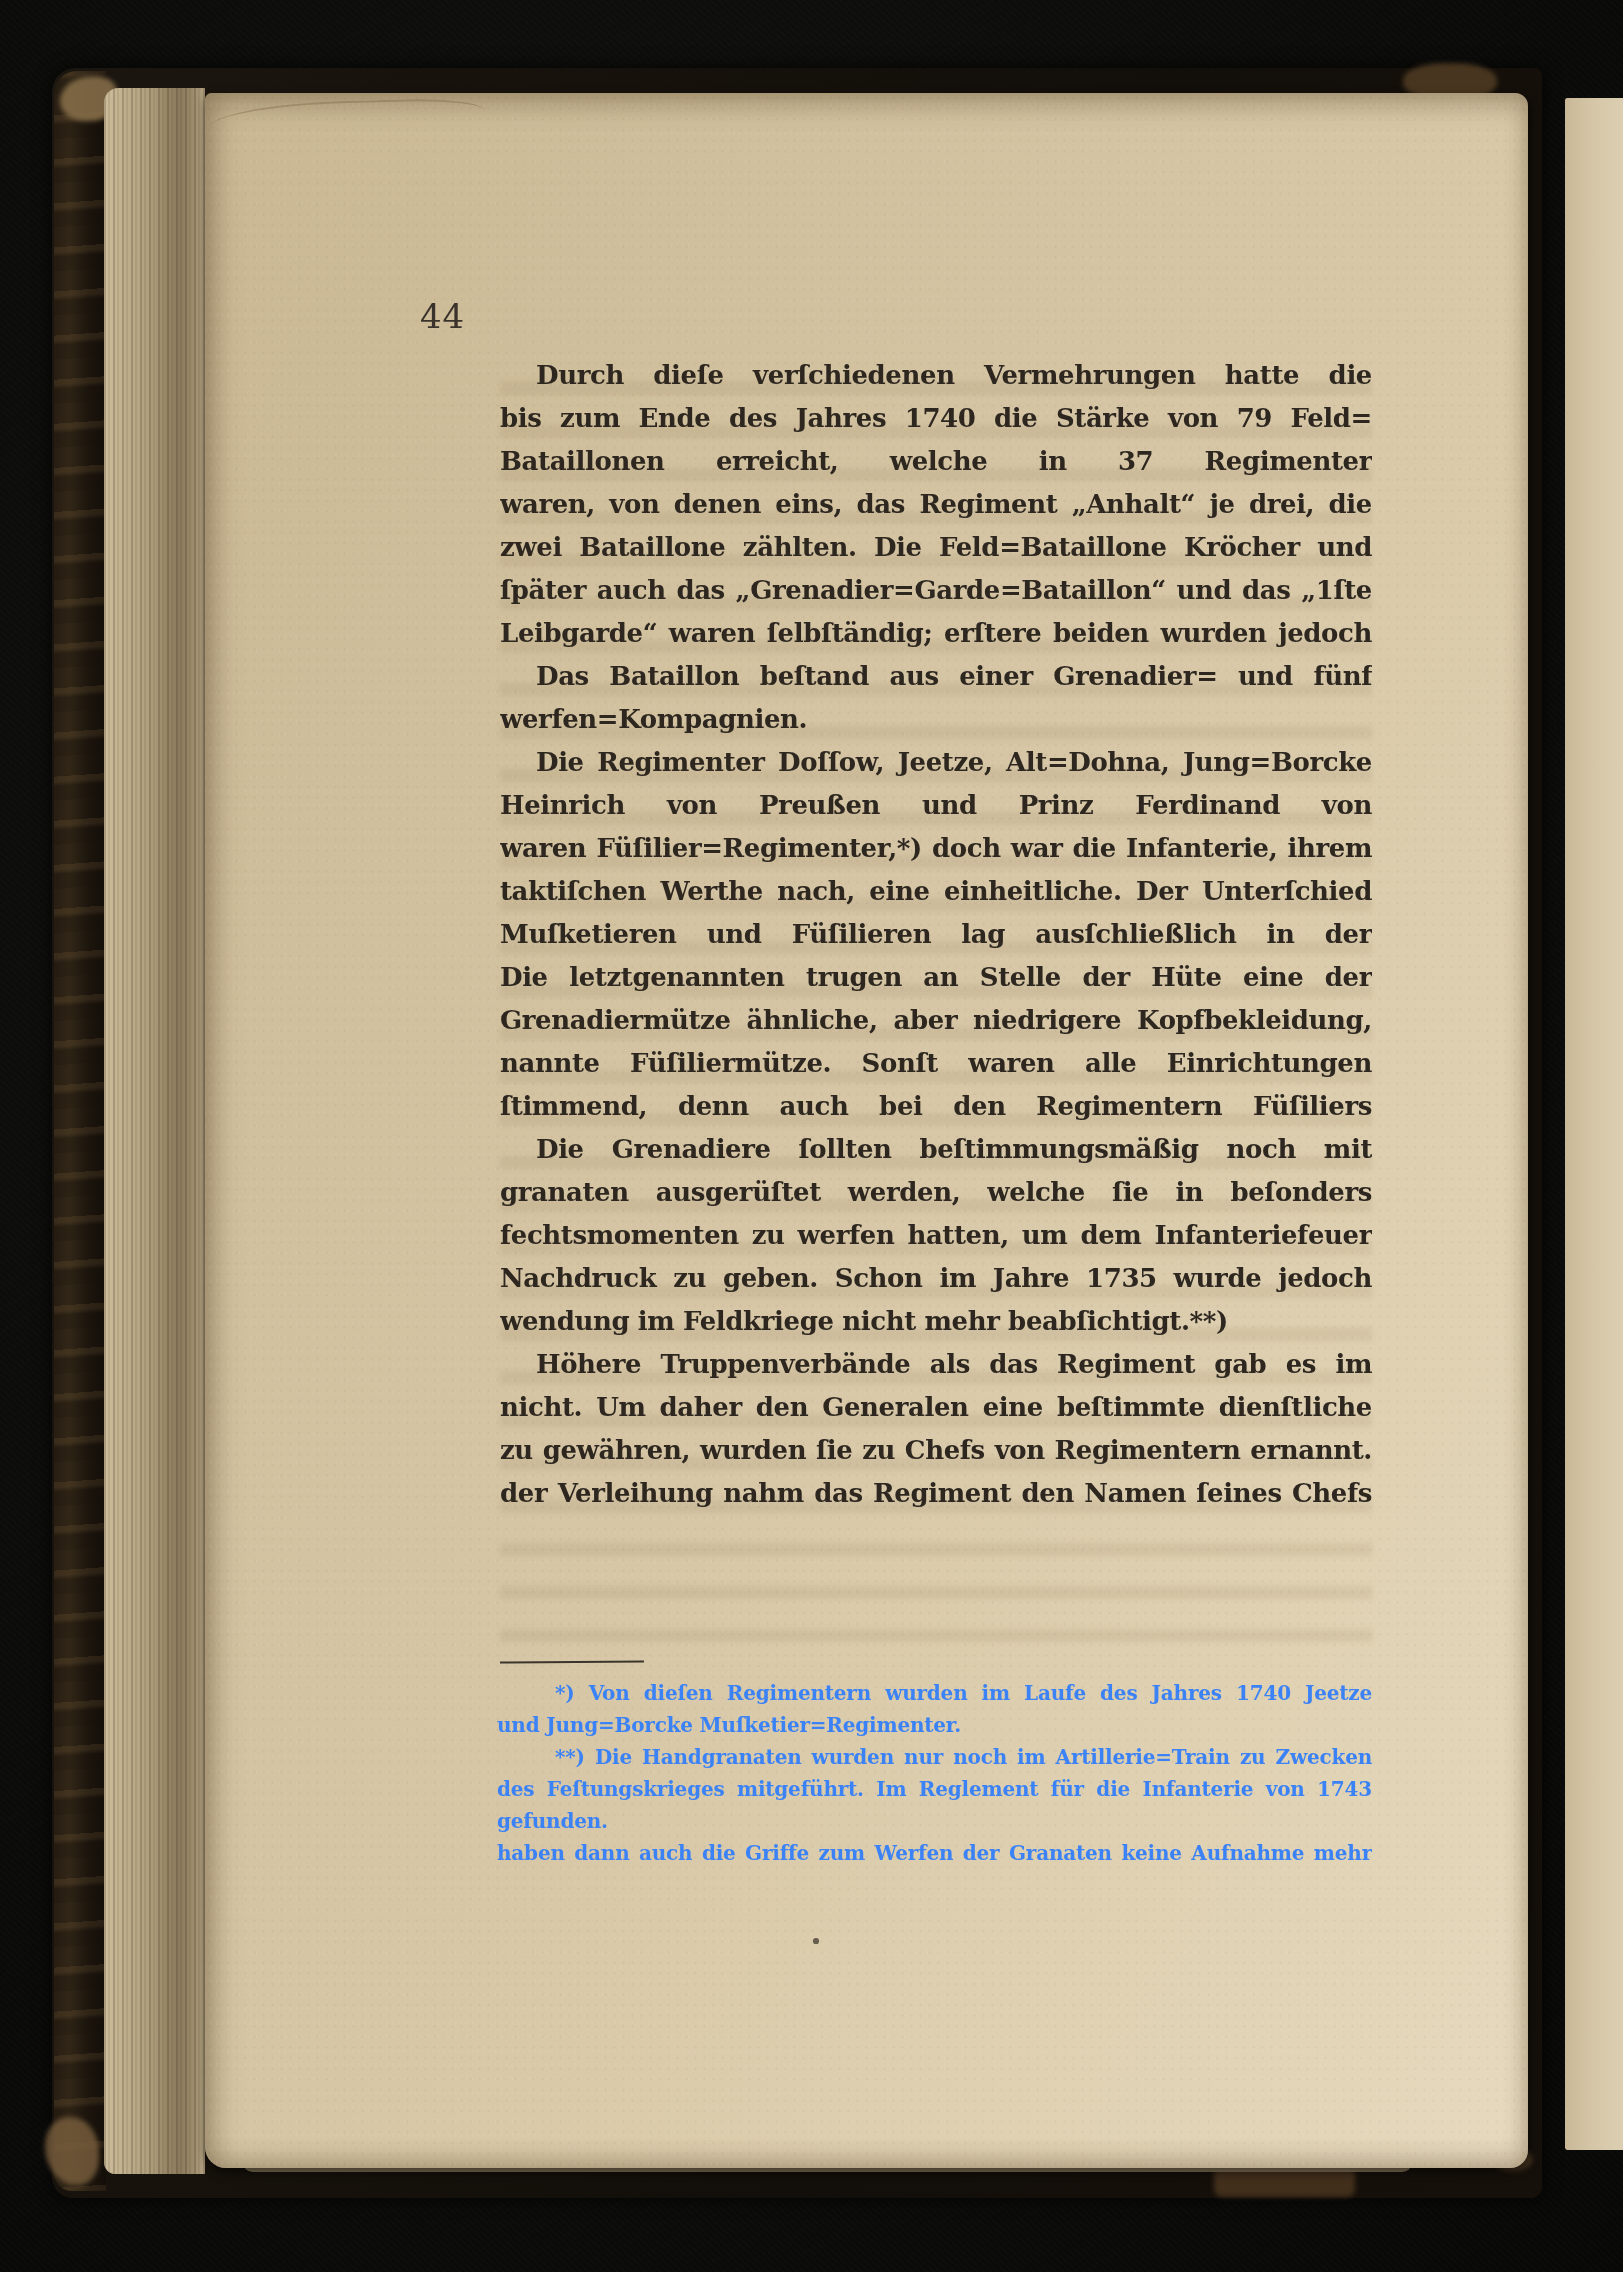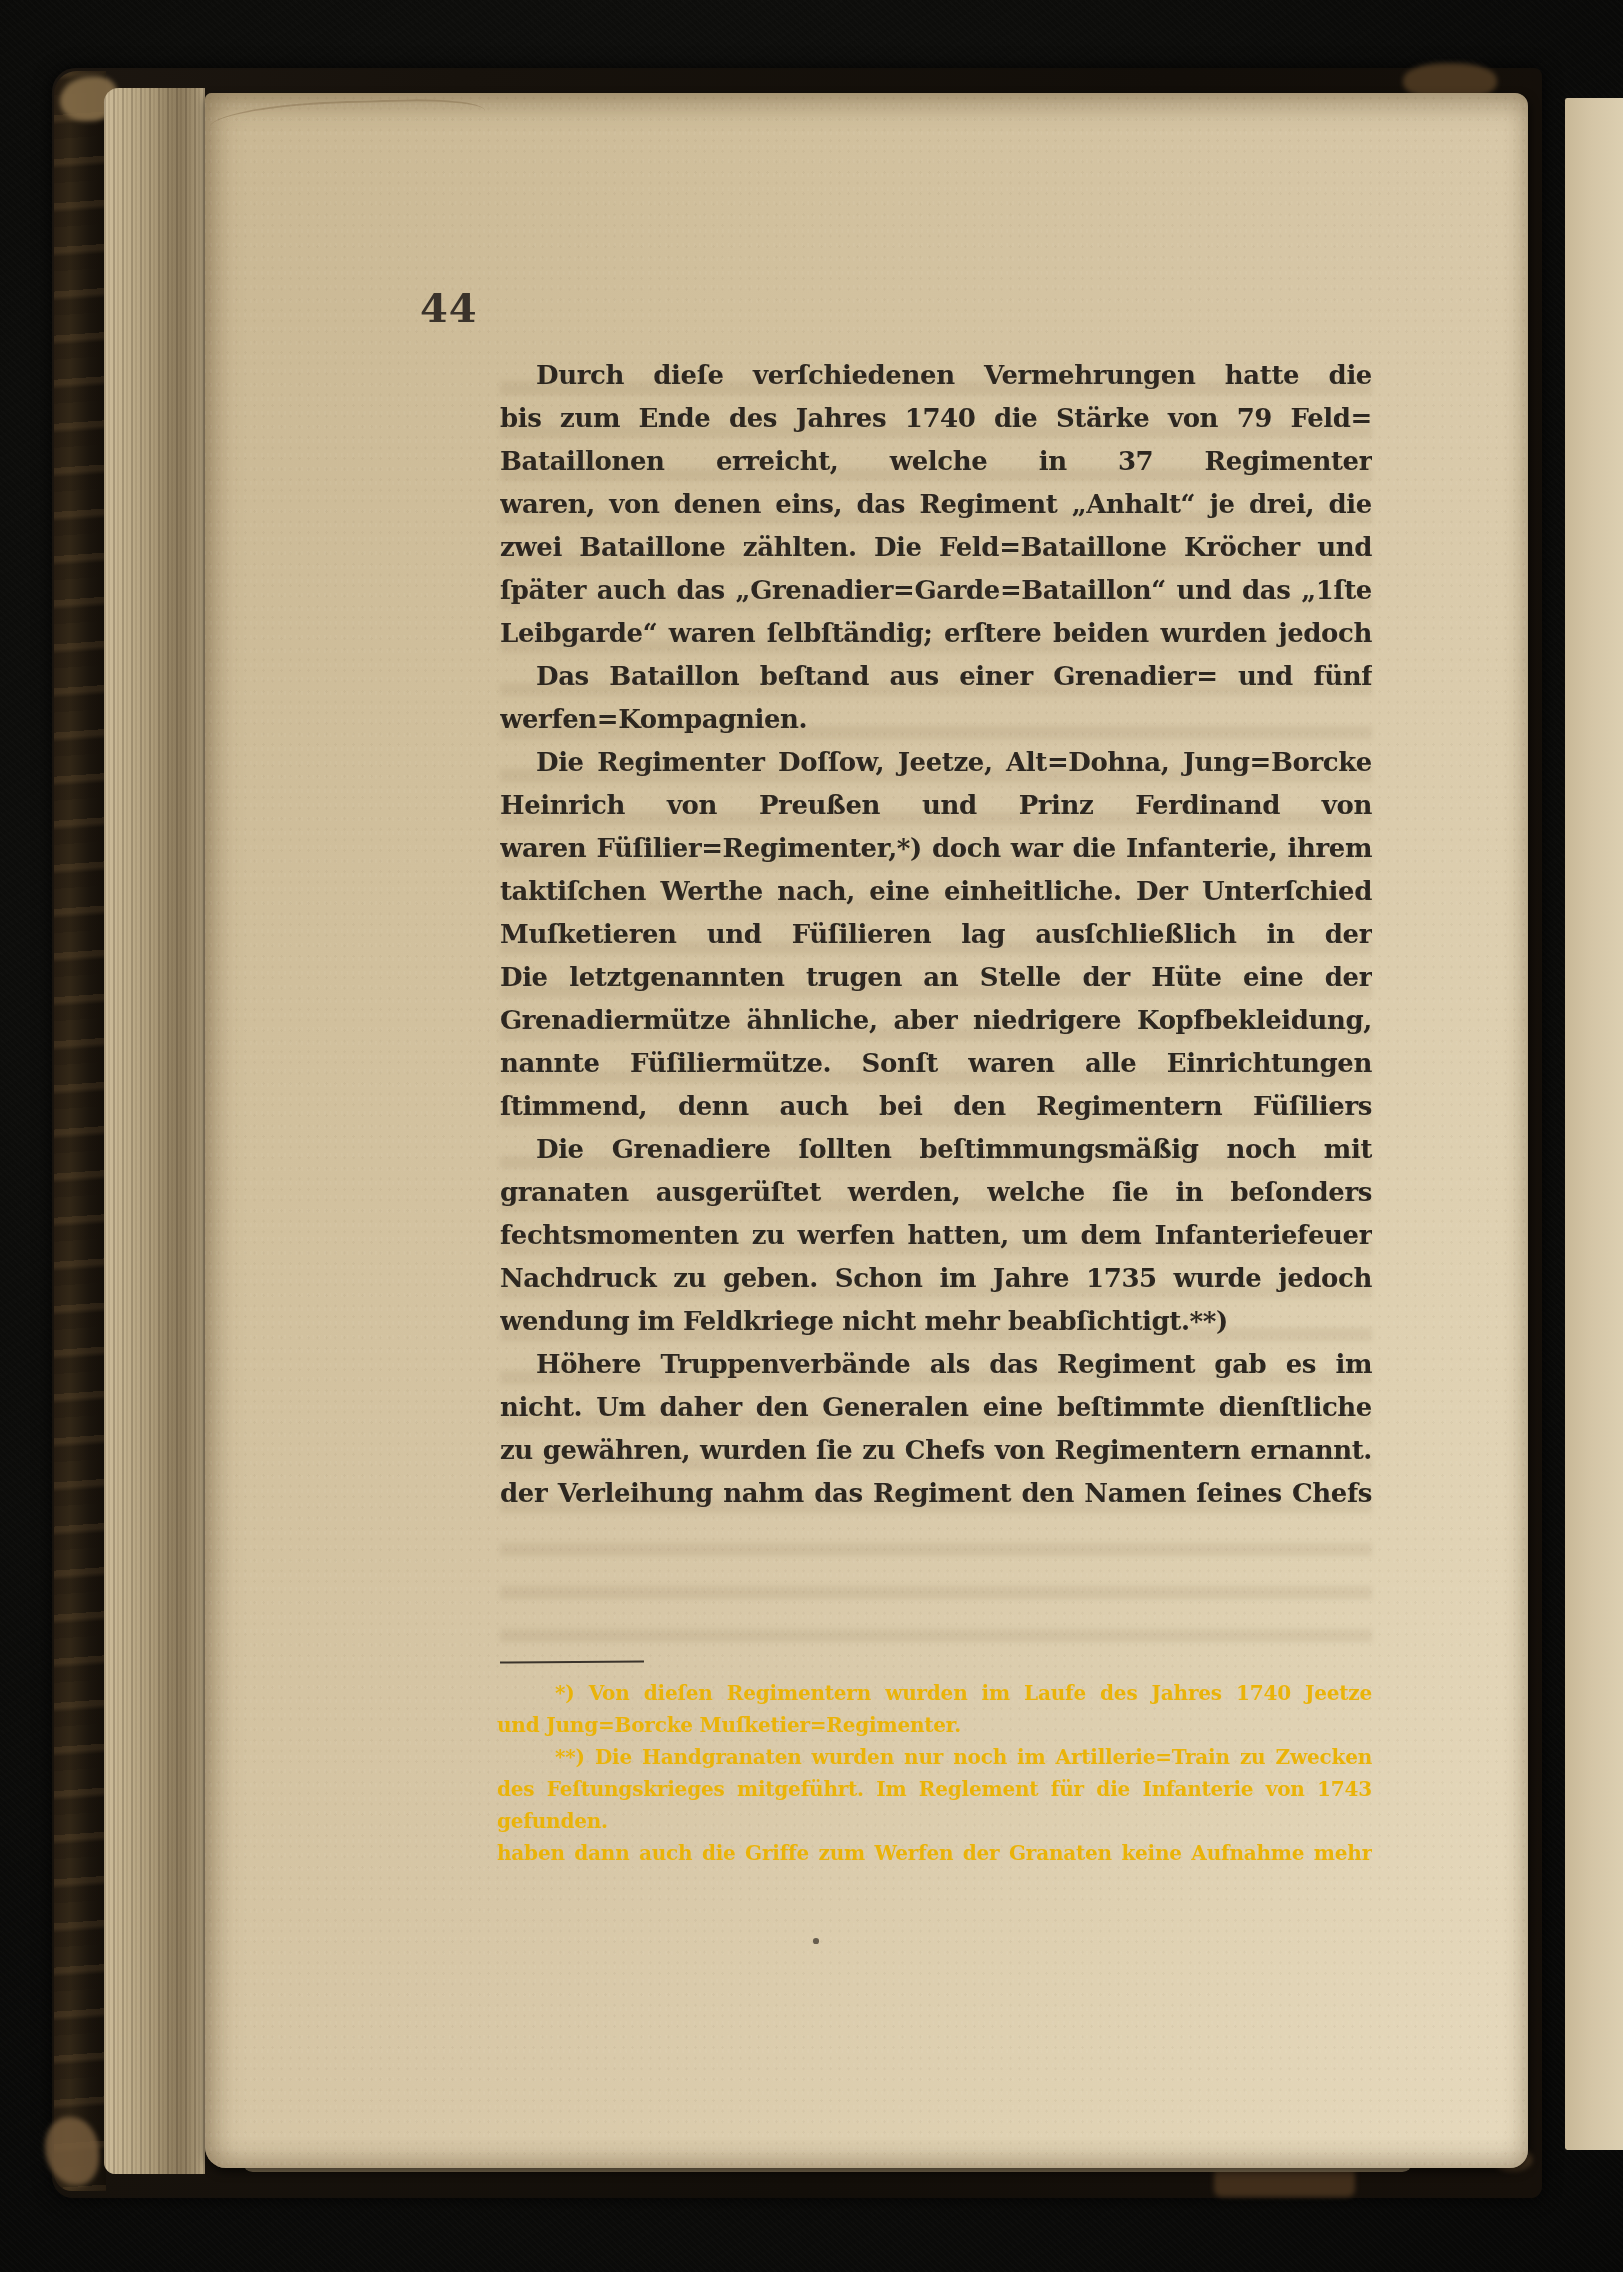--- a/index.html
+++ b/index.html
@@ -93,42 +93,42 @@
     background:linear-gradient(90deg,
       rgba(166,148,116,0) 0%, #a5947六 0%, rgba(166,148,116,0) 2%,
       #a49376 26%, #867860 62%, #93846a 100%);
   }
   .facing{
     position:absolute;left:1565px;top:98px;width:58px;height:2052px;
     border-radius:2.4px 0 0 2.4px;
     background:linear-gradient(90deg,#c8b897 0%,#d4c5a6 45%,#dccfb1 100%);
   }
   .pagenum{
-    position:absolute;left:420px;top:284px;
-    font-size:40px;font-weight:700;color:#3a332b;letter-spacing:0.8px;
+    position:absolute;left:420px;top:296px;
+    font-size:34px;font-weight:400;color:#3a332b;letter-spacing:0.8px;
   }
   .textblock{
     position:absolute;left:500px;top:354px;width:872px;
     font-weight:700;font-size:26px;line-height:43px;
     color:#2d2720;letter-spacing:-0.4px;
   }
   .tline{
     height:43px;overflow:hidden;white-space:normal;
     text-align:justify;text-align-last:justify;text-justify:inter-word;
   }
   .tline.e{text-align-last:left;}
   .tline.ind{text-indent:36px;}
   .fnrule{
     position:absolute;left:500px;top:1661px;width:144px;height:2.4px;
     background:#3b342c;transform:rotate(-0.4deg);
   }
   .fnblock{
     position:absolute;left:497px;top:1677px;width:875px;
     font-weight:700;font-size:20px;line-height:32px;
-    color:#eab308;letter-spacing:-0.2px;
+    color:#3b82f6;letter-spacing:-0.2px;
   }
   .fnblock .tline{height:32px;}
   .fnblock .tline.ind{text-indent:58px;}
   .speck{
     position:absolute;left:813px;top:1938px;width:5.7px;height:5.7px;
     background:#4a4136;border-radius:50%;opacity:.8;
   }
 </style>
 </head>
 <body>

